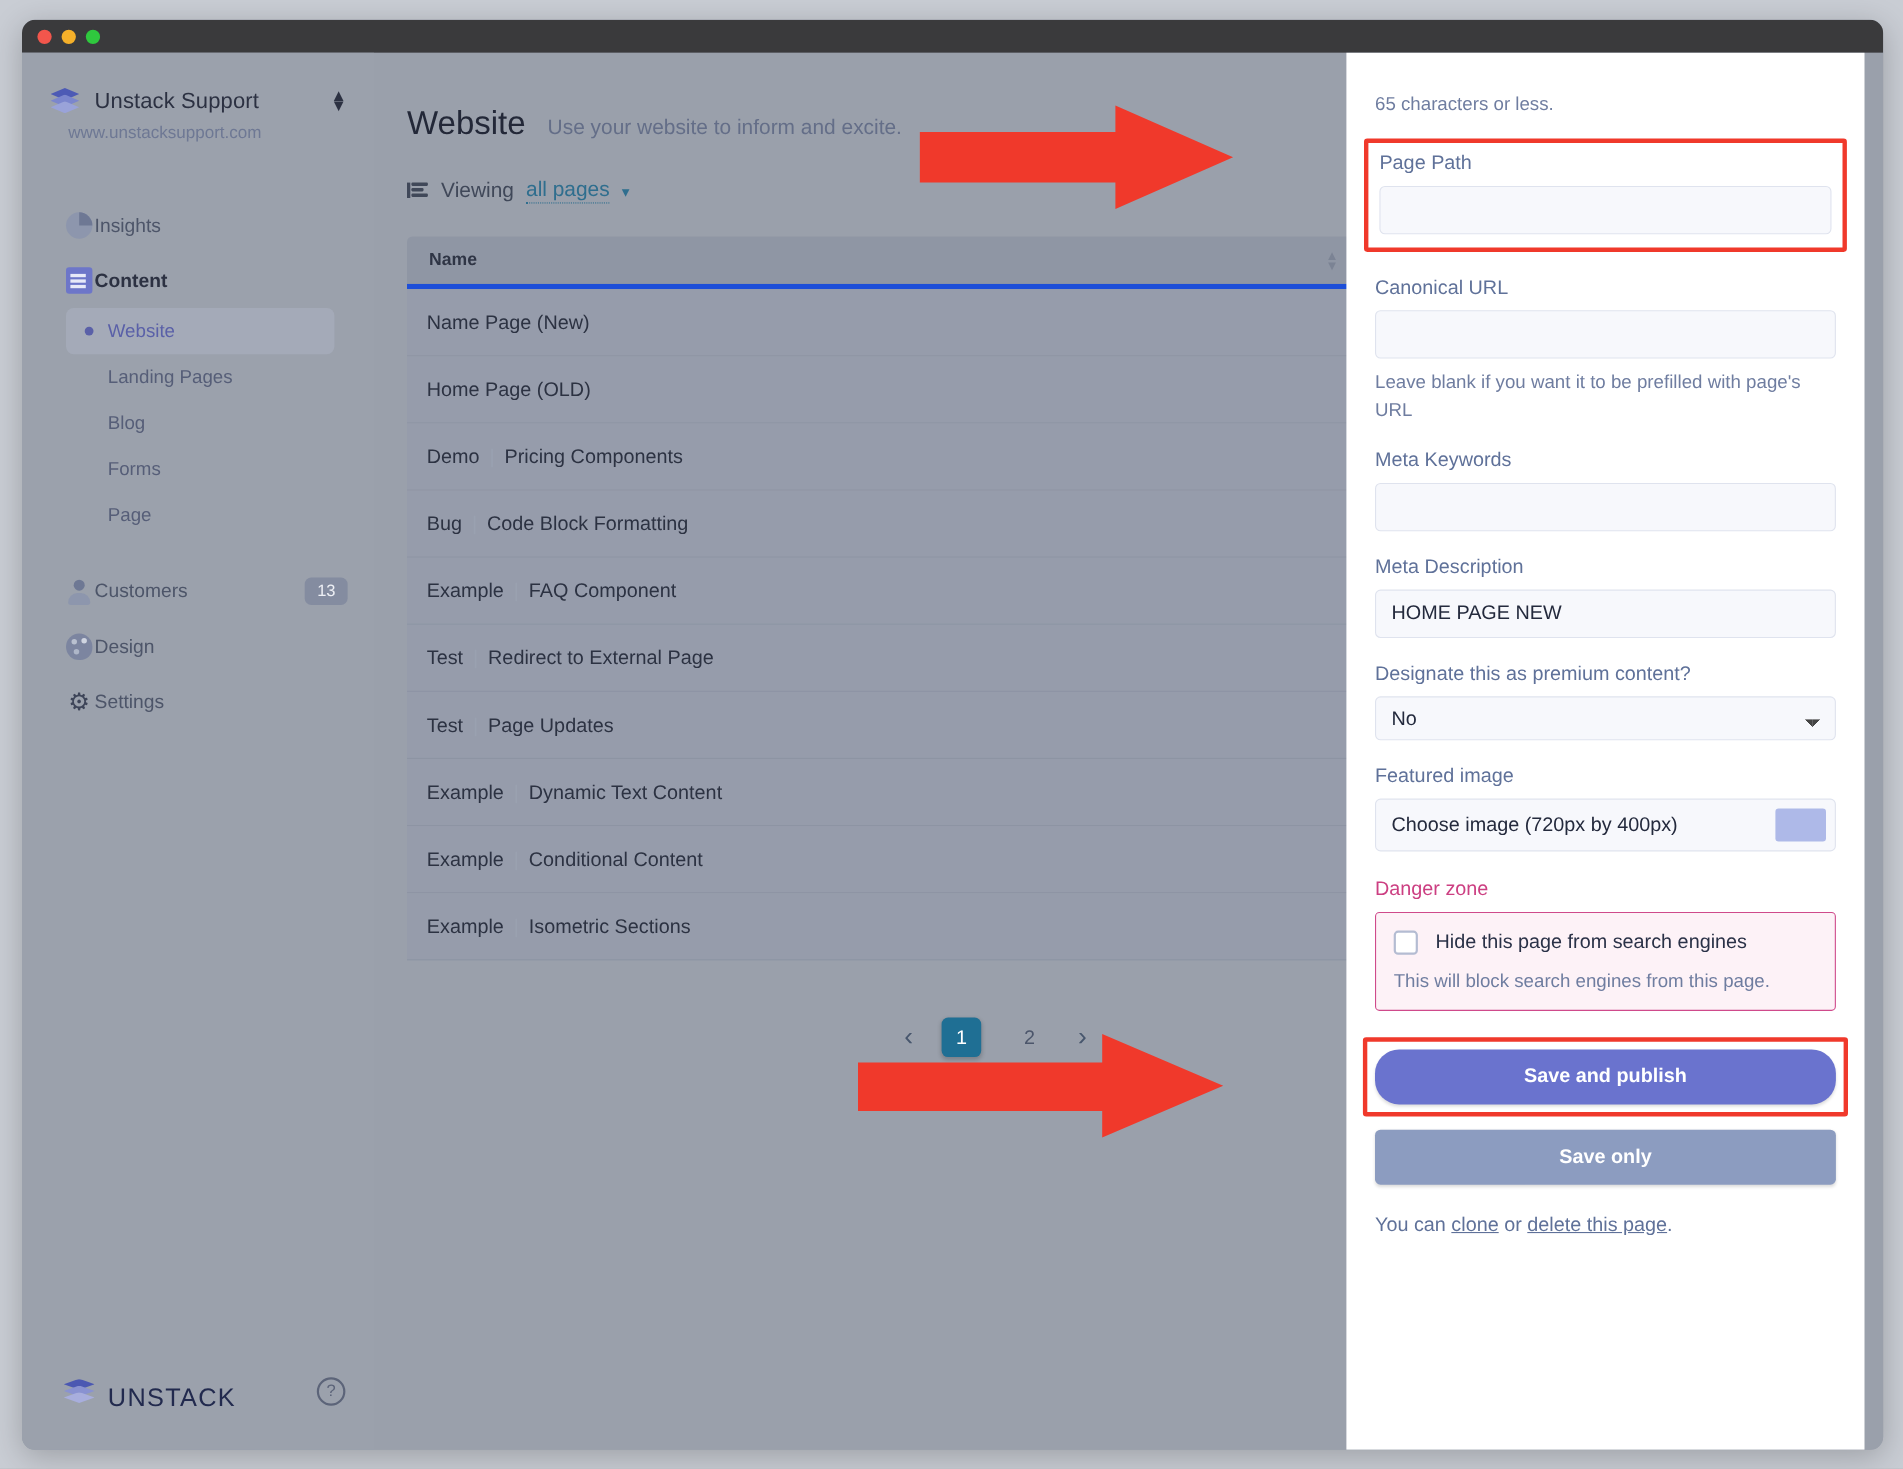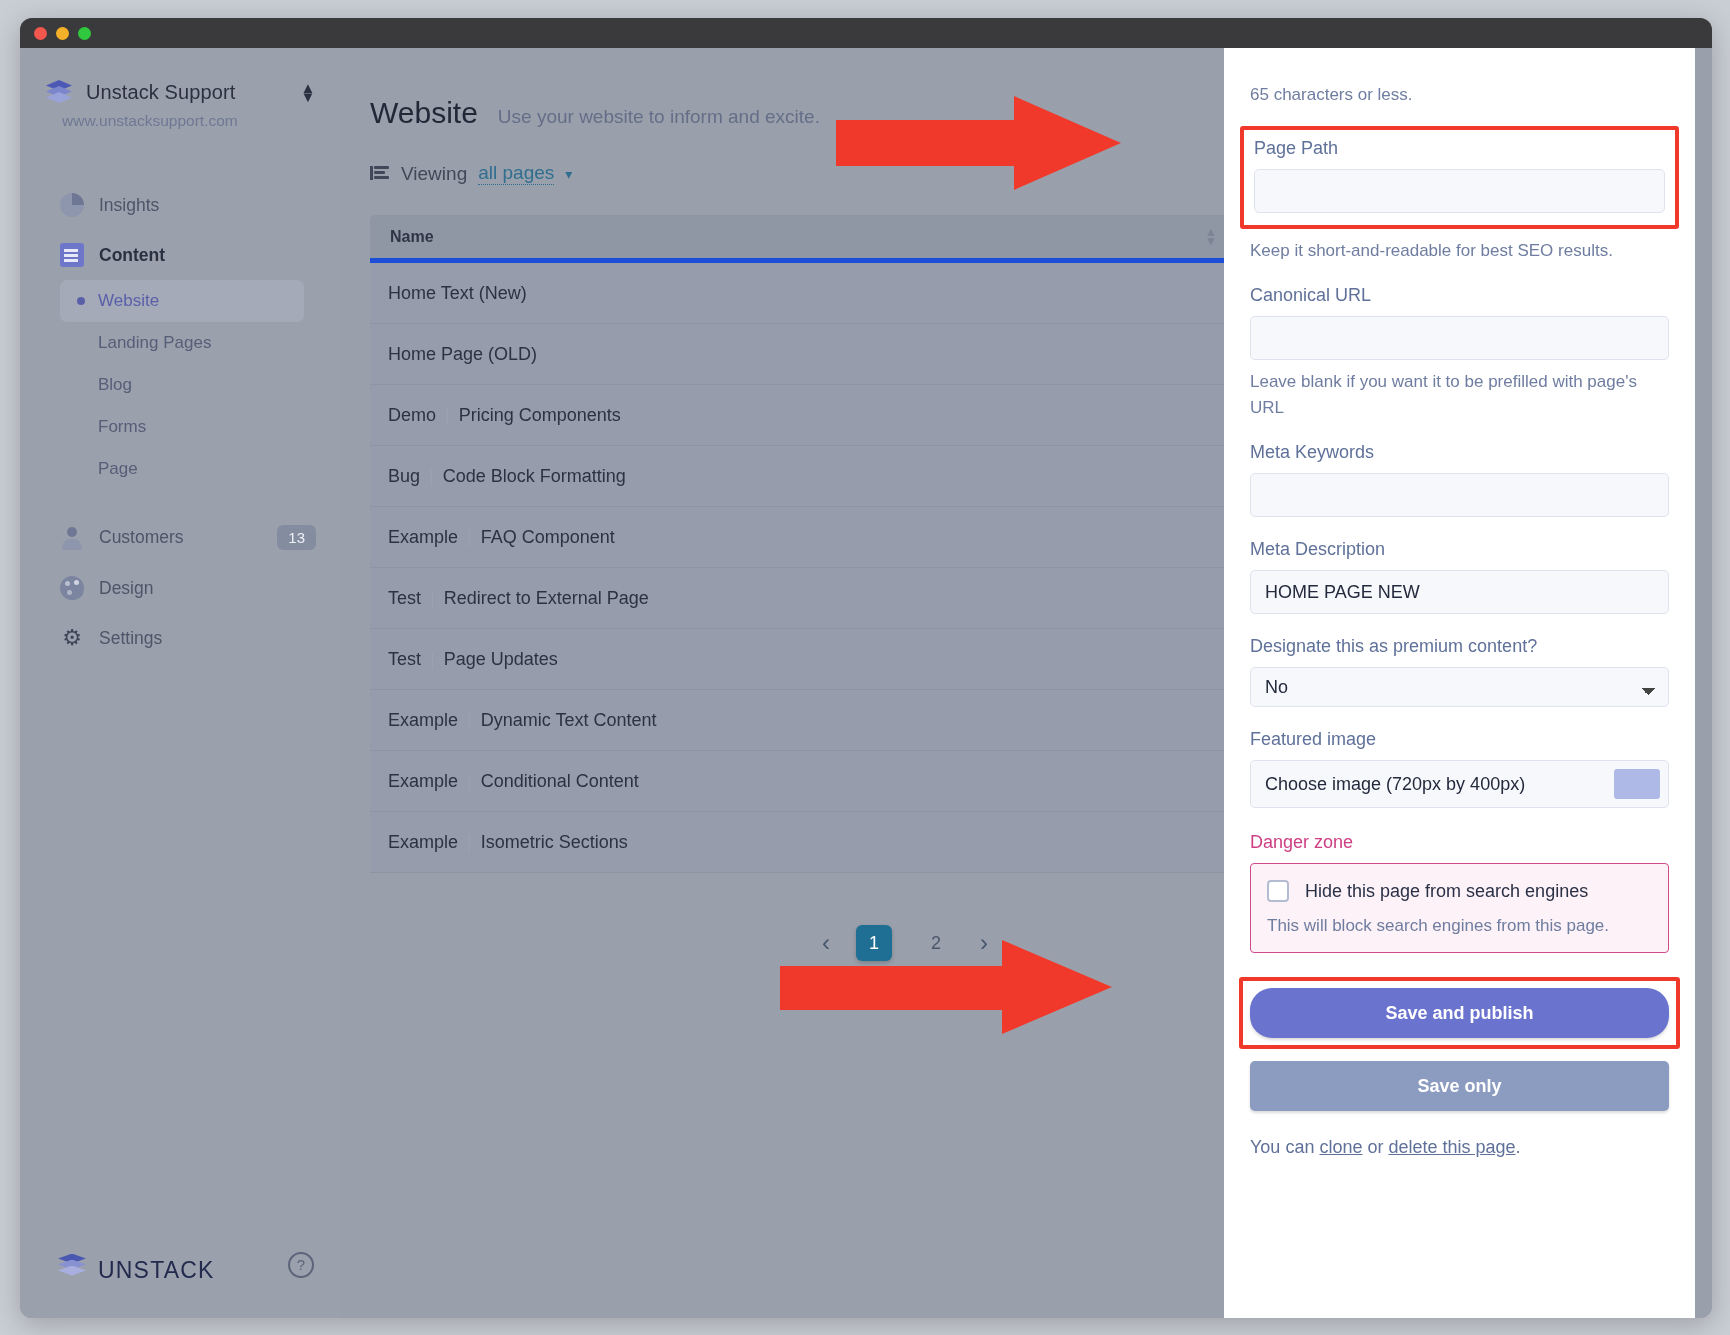--- a/index.html
+++ b/index.html
@@ -78,21 +78,21 @@
   }
   .brand-url {
     padding: 8px 24px 0 42px;
     font-size: 15.5px;
     color: #6e7894;
   }
 
   .nav { margin-top: 28px; }
   .nav-item {
     display: flex; align-items: center;
-    gap: 15px;
+    gap: 2px;
     padding: 13px 24px 13px 40px;
     font-size: 17.5px;
     color: #4d5569;
     cursor: pointer;
   }
   .nav-item.strong { color: #2c3142; font-weight: bold; }
   .nav-icon { width: 24px; height: 24px; flex: 0 0 24px; position: relative; }
 
   .icon-insights { border-radius: 50%; background: #8d96ad; }
   .icon-insights:after {
@@ -435,21 +435,21 @@
           <div class="thead">
             <div class="th-name">Name</div>
             <div class="sort-icon">
                 <span>▲</span>
                 <span>▼</span>
               </div>
             <div class="th-status">Status</div>
           </div>
           <div id="table-rows">
               <div class="trow">
-                <div class="td-name">Home Text (New)</div>
+                <div class="td-name">Name Page (New)</div>
                 <div class="td-status">
                   <span class="sdot draft"></span>
                   <span>Draft</span>
                 </div>
               </div>
               <div class="trow">
                 <div class="td-name">Home Page (OLD)</div>
                 <div class="td-status">
                   <span class="sdot draft"></span>
                   <span>Draft</span>
@@ -523,21 +523,20 @@
       </div>
 
       <div class="rightpanel">
 
         <div class="hint">65 characters or less.</div>
 
         <div class="hl-box">
           <div class="field-label">Page Path</div>
           <input class="finput" type="text" value="" style="">
         </div>
-        <div class="helptext">Keep it short-and-readable for best SEO results.</div>
 
         <div class="group">
           <div class="field-label">Canonical URL</div>
           <input class="finput" type="text" value="" style="">
           <div class="helptext">Leave blank if you want it to be prefilled with page's URL</div>
         </div>
 
         <div class="group">
           <div class="field-label">Meta Keywords</div>
           <input class="finput" type="text" value="" style="">

